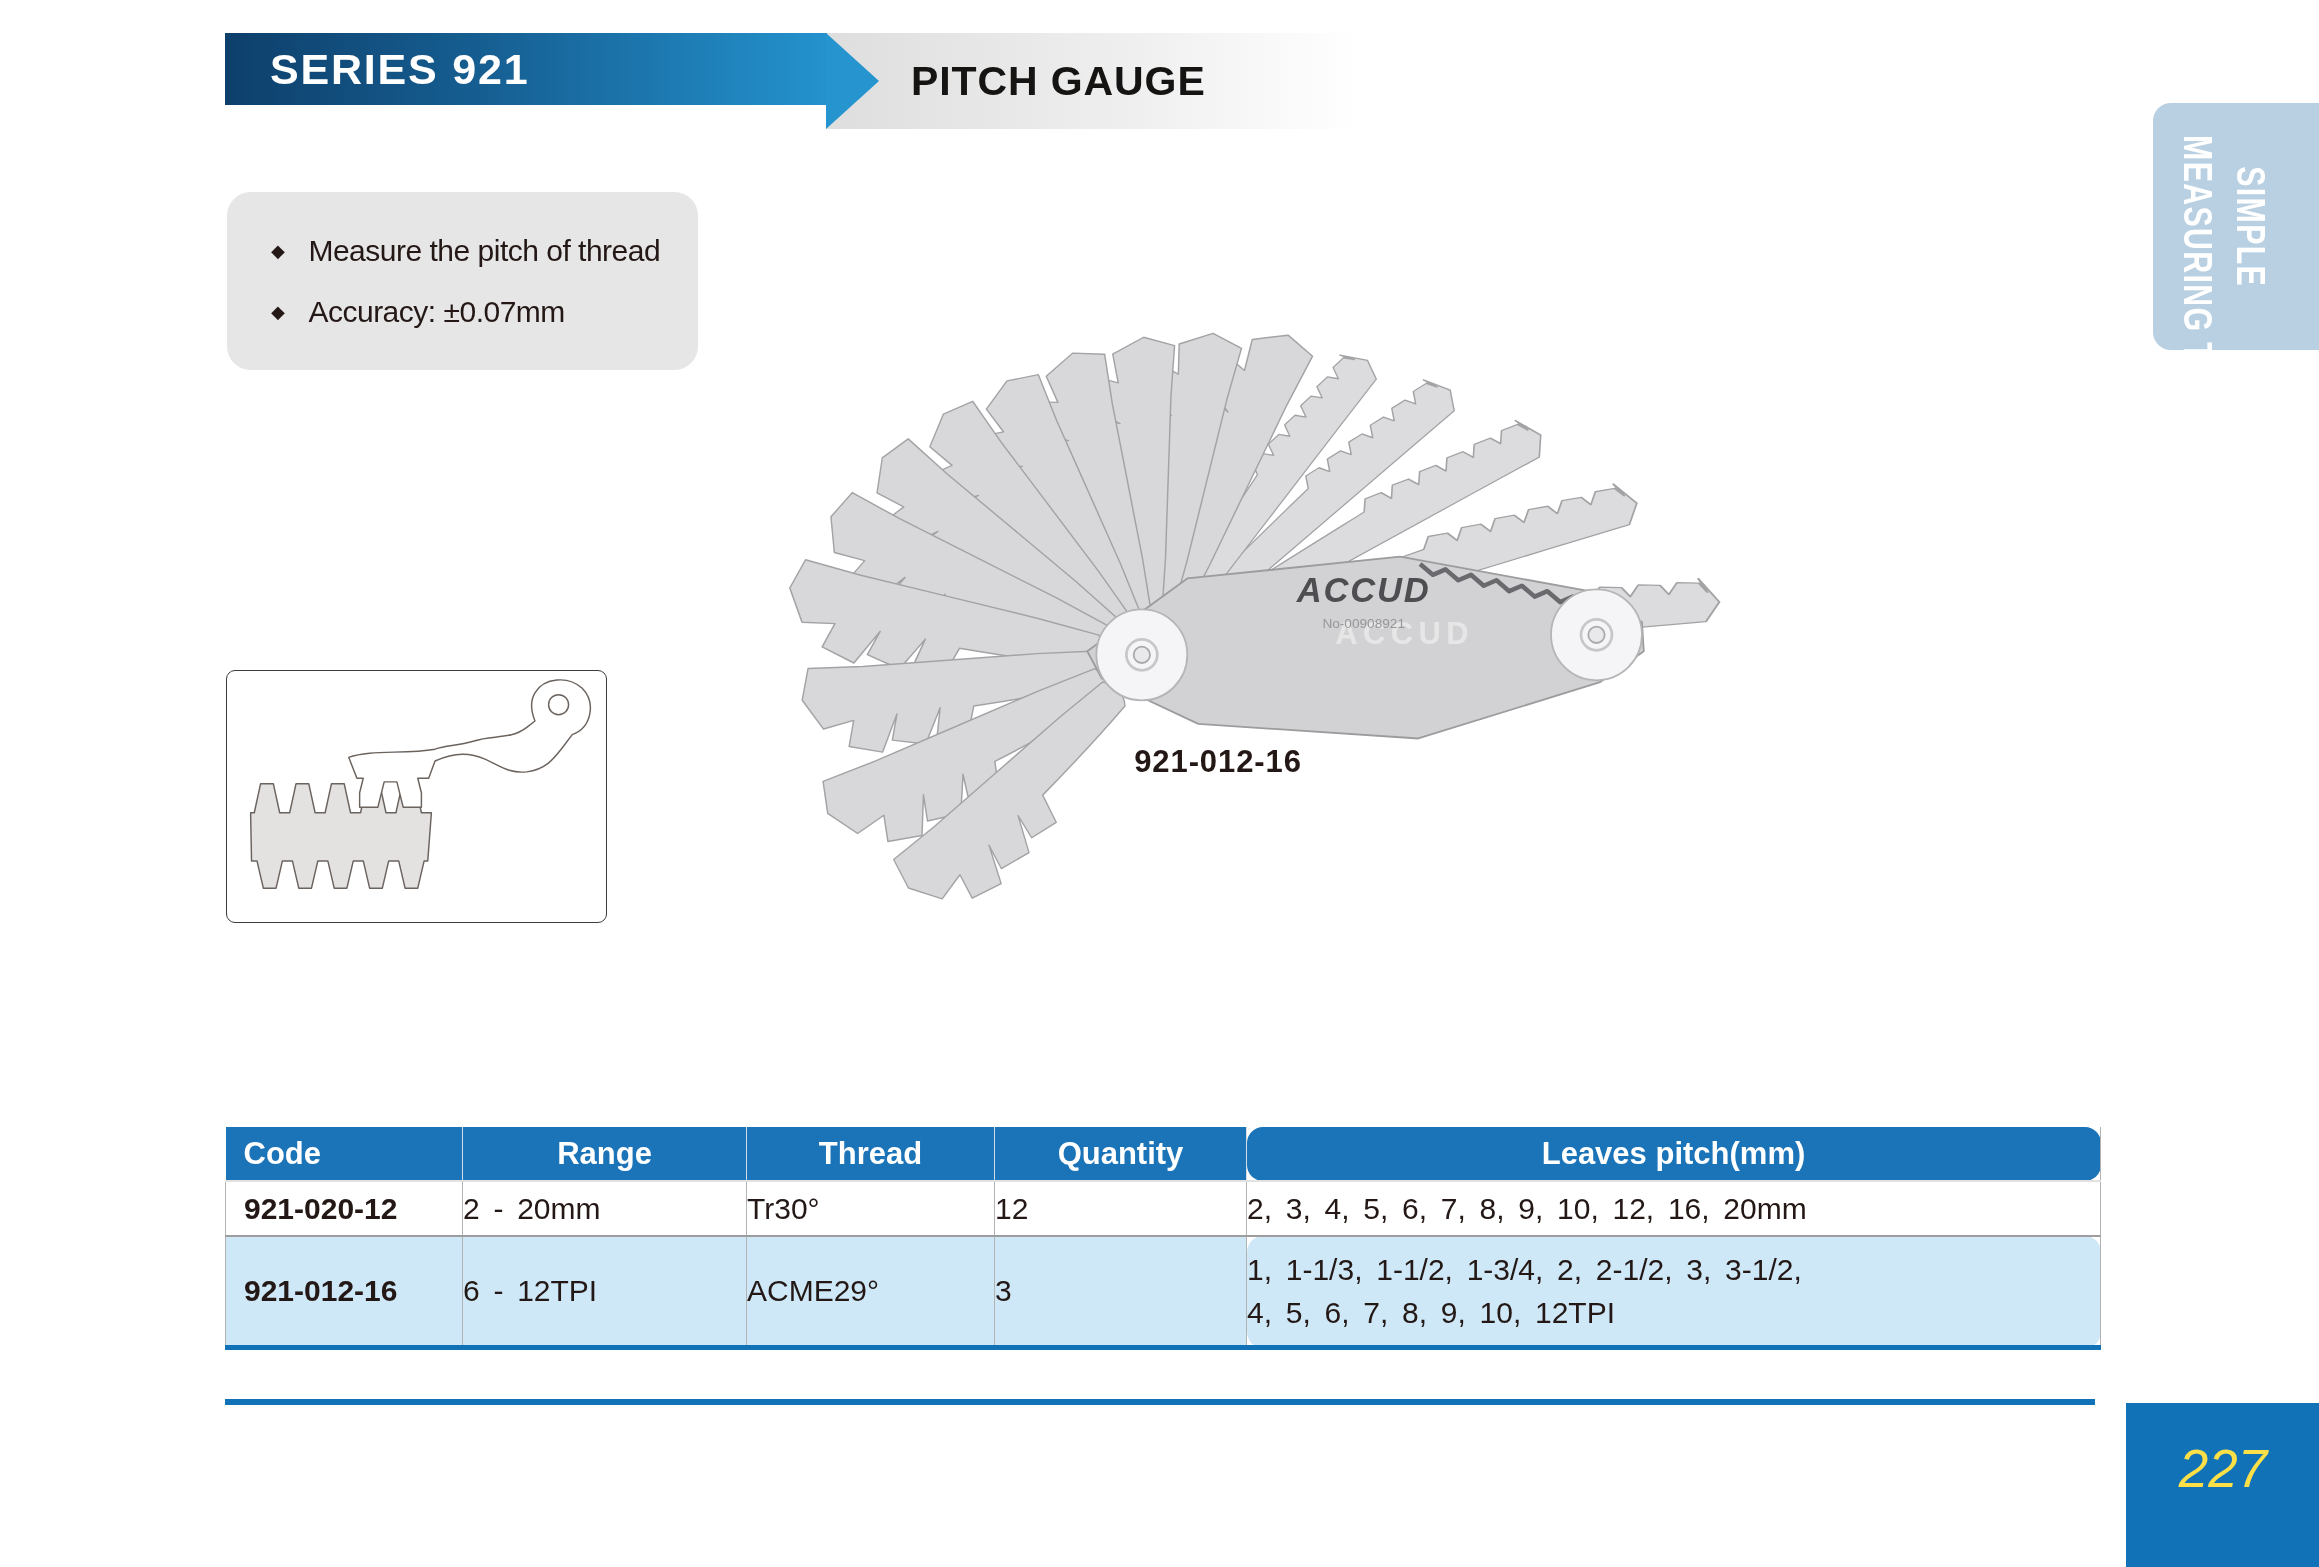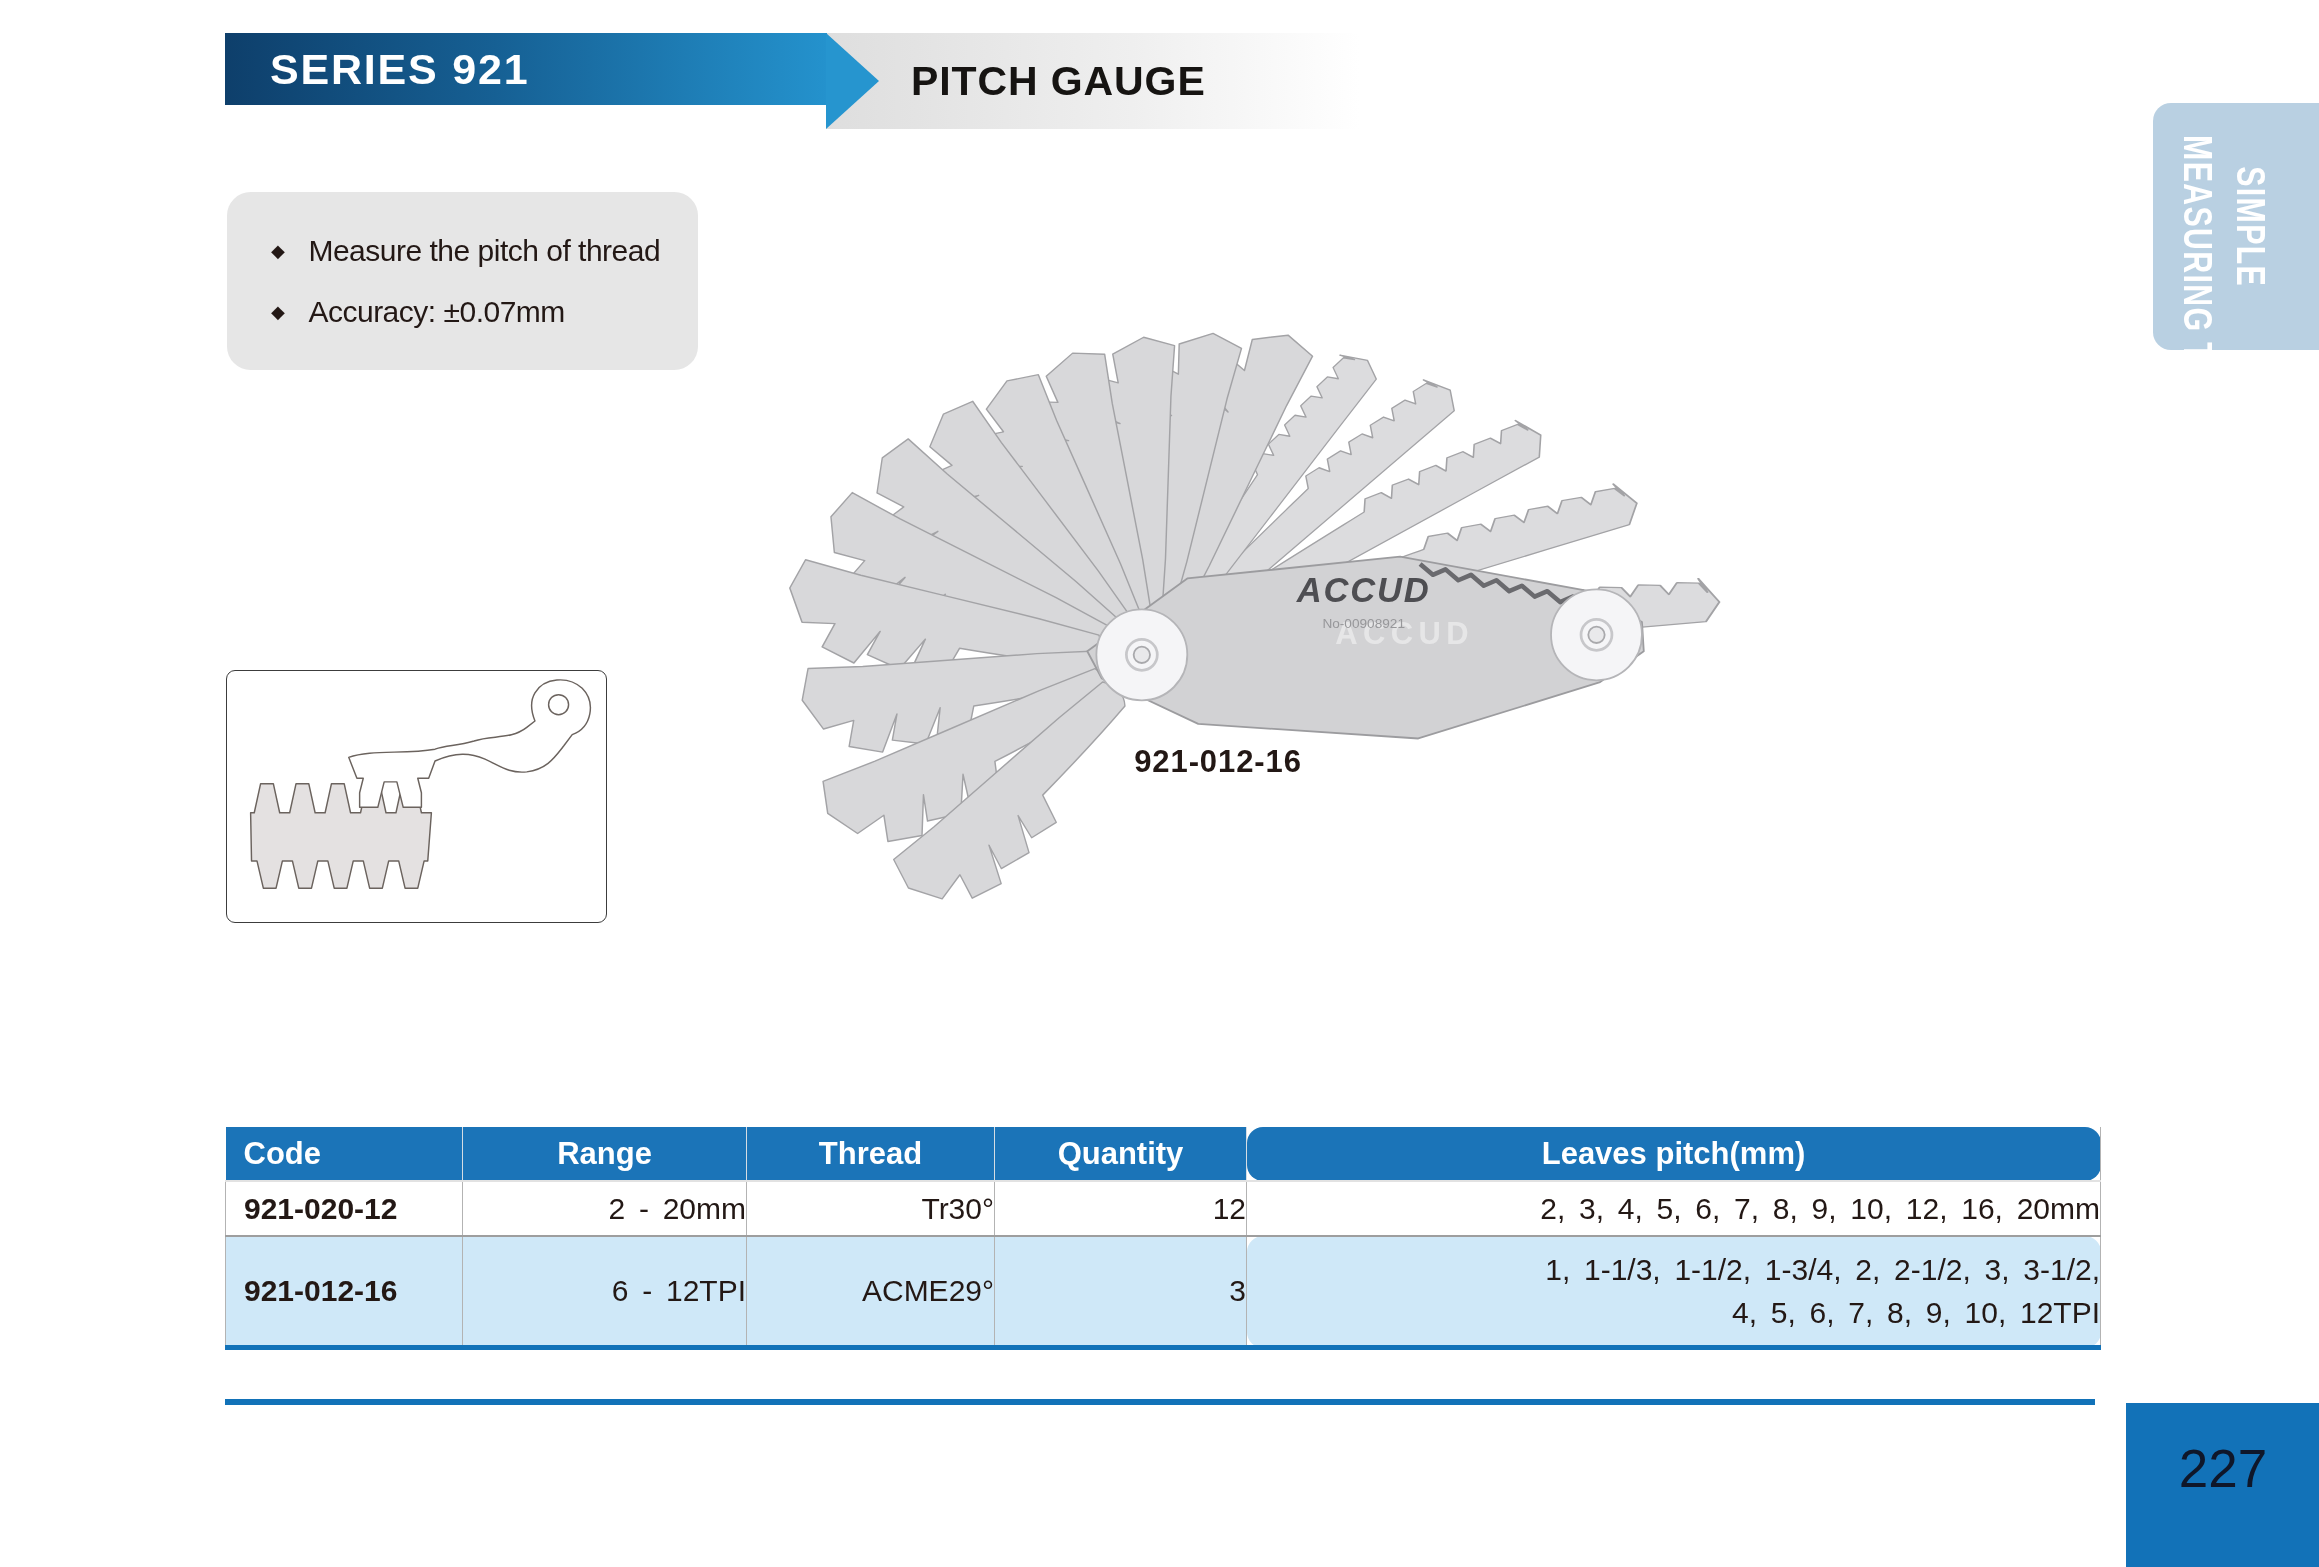--- a/index.html
+++ b/index.html
@@ -67,33 +67,33 @@
   .spec-table{
     position:absolute;left:225px;top:1127px;width:1875px;border-collapse:collapse;table-layout:fixed;
     border-bottom:5.5px solid #1272b8;
   }
   .spec-table th{
     background:#1b74b8;color:#ffffff;font-size:31px;font-weight:700;height:53px;
     border-left:0.9px solid #d5dde4;text-align:center;padding:0;
   }
   .spec-table th:first-child{text-align:left;padding-left:18px;border-left:none;}
   .spec-table td{
-    font-size:30px;color:#231815;text-align:right;height:53px;
+    font-size:30px;color:#231815;text-align:left;height:53px;
     border-left:0.9px solid #b3b3b3;padding:0;word-spacing:0.18em;
   }
   .spec-table td:first-child{text-align:left;padding-left:18px;font-weight:700;border-left:0.9px solid #b3b3b3;}
   .spec-table tr.row-0 td{background:#ffffff;border-top:2.7px solid #e2e2e2;}
   .spec-table tr.row-1 td{background:#cfe8f8;border-top:2.7px solid #9e9e9e;height:108px;}
   .spec-table td:last-child,.spec-table th:last-child{border-right:0.9px solid #b3b3b3;border-radius:16px;}
   .leaves-two{line-height:43px;text-align:left;padding-left:86px;}
   
   .footer-rule{position:absolute;left:225px;top:1399px;width:1870px;height:5.5px;background:#1272b8;}
   .page-box{
     position:absolute;left:2126px;top:1403px;width:194px;height:165px;background:#1272b8;
-    color:#0f172a;font-size:53px;text-align:center;box-sizing:border-box;padding-top:35px;
+    color:#fde047;font-size:53px;text-align:center;box-sizing:border-box;padding-top:35px;font-style:italic;
   }
 </style>
 </head>
 <body>
 
 <div class="title-strip">
   <div class="pitch-title">PITCH GAUGE</div>
 </div>
 <div class="banner">
   <div class="banner-title">SERIES 921</div>

